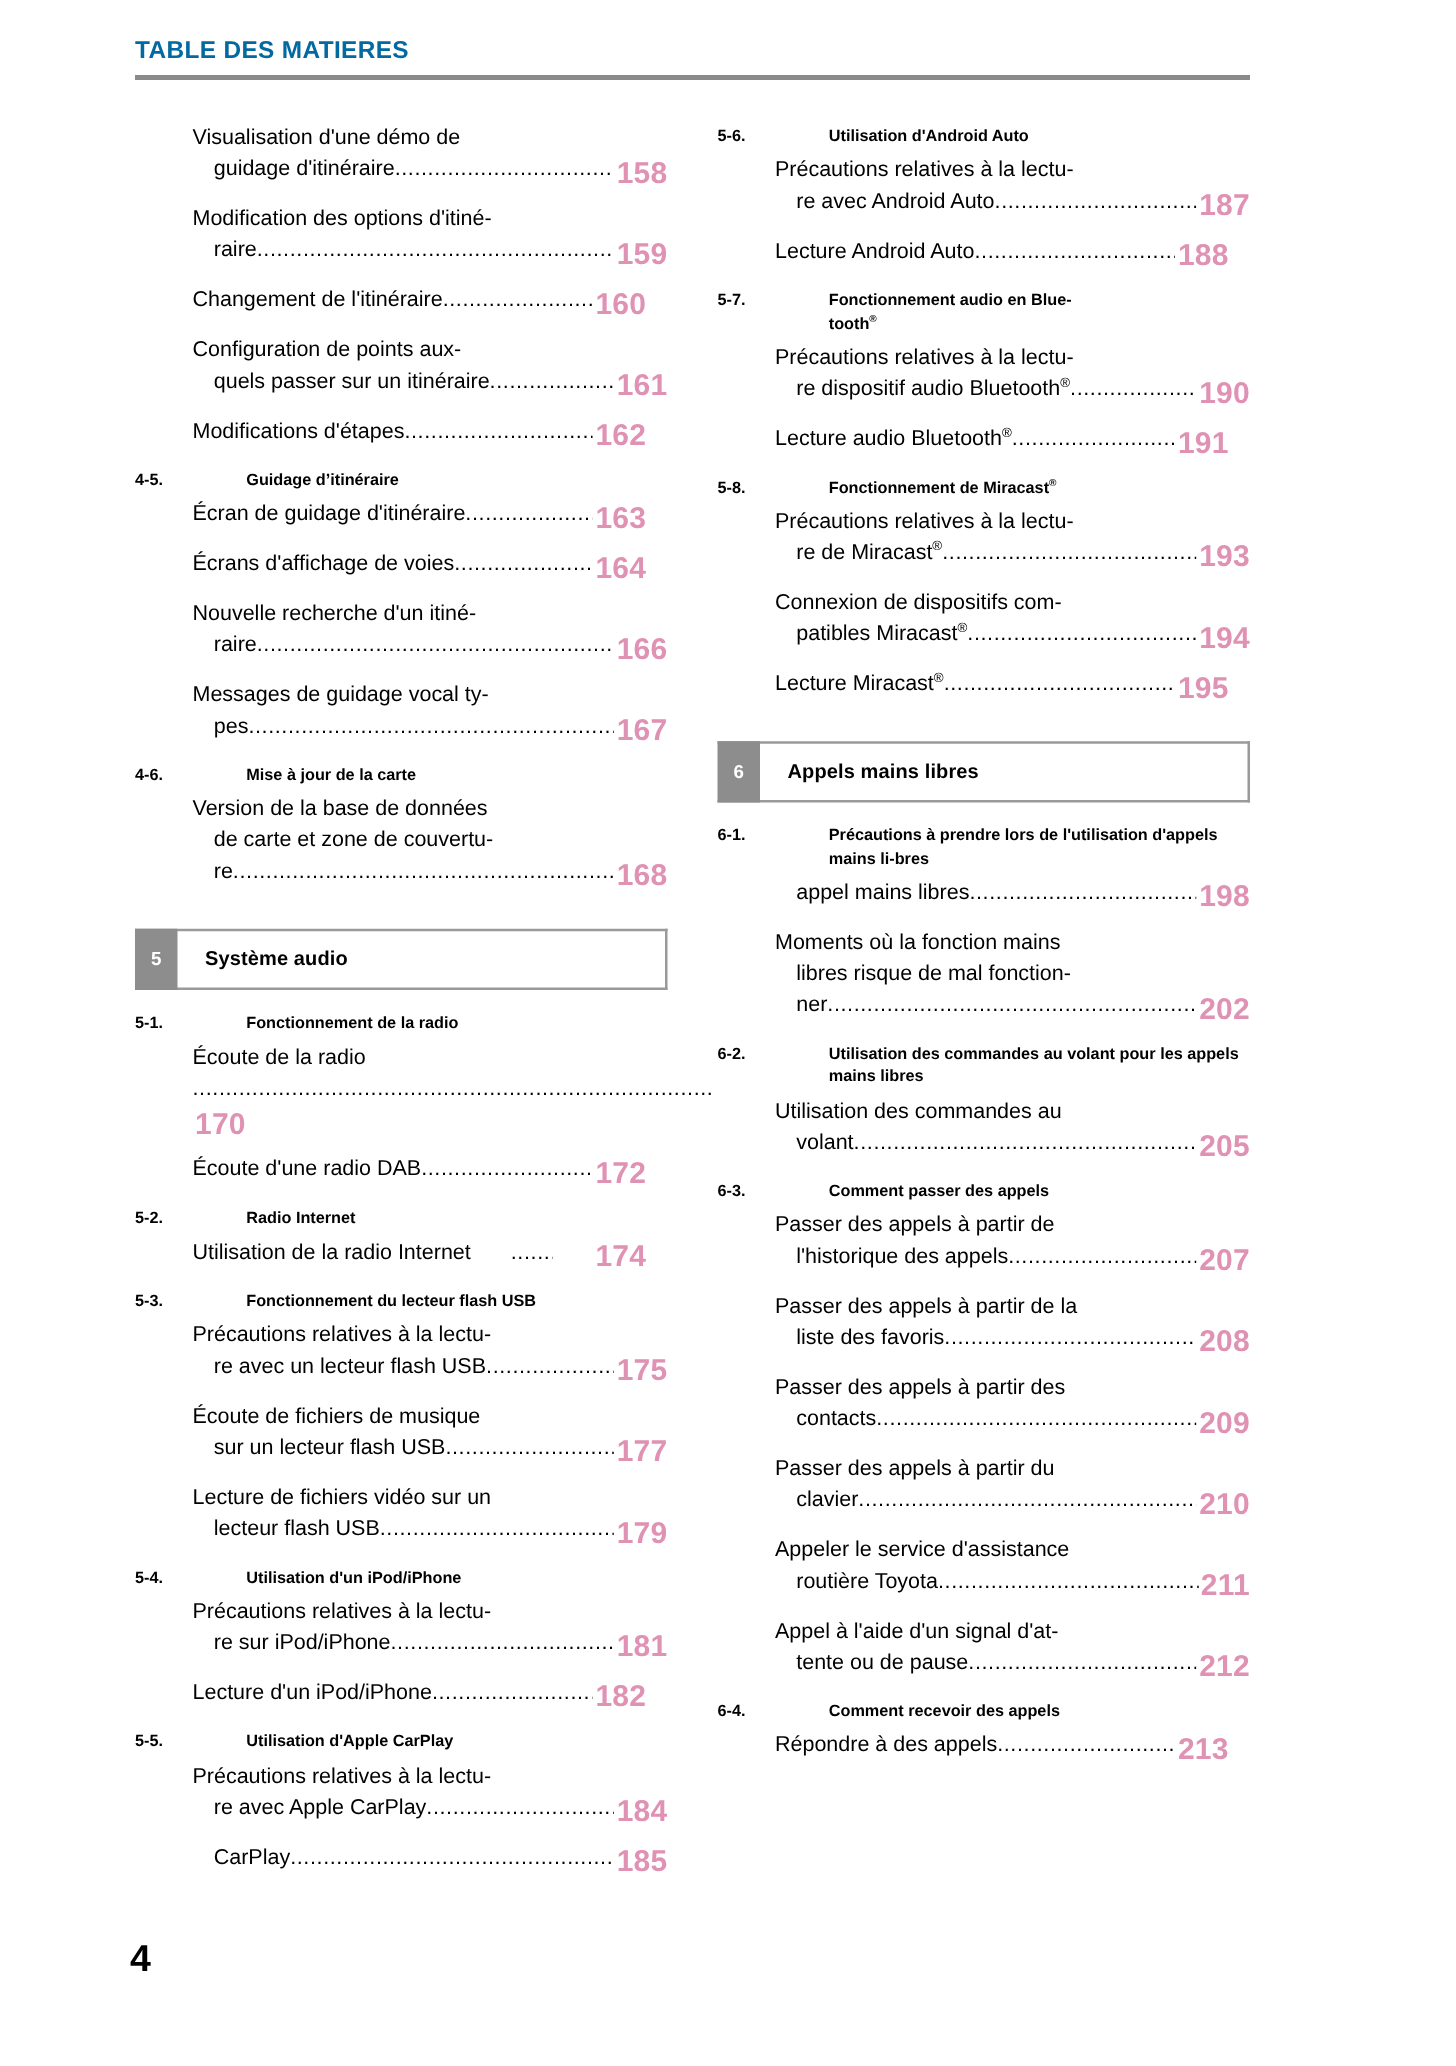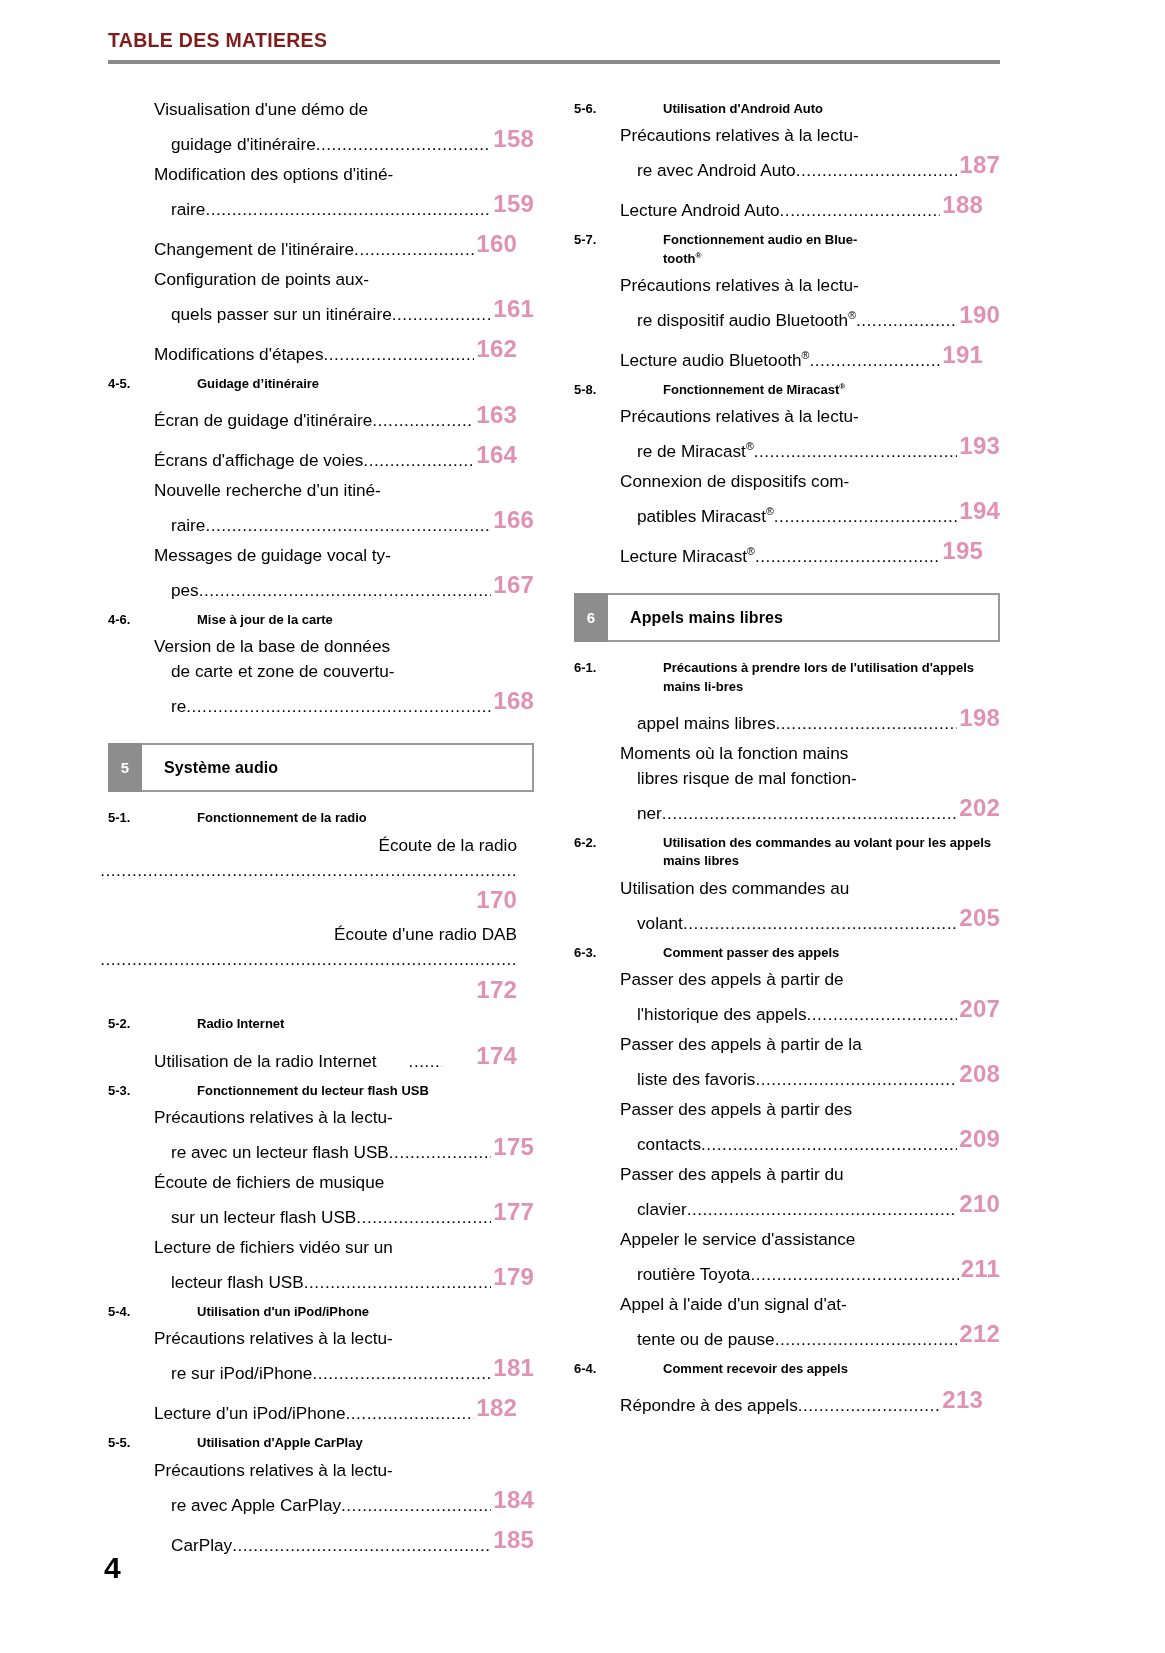--- a/index.html
+++ b/index.html
@@ -25,21 +25,21 @@
   .header {
     position: absolute;
     left: 108px;
     top: 30px;
     width: 892px;
   }
   .header-title {
     font-size: 19.5px;
     font-weight: bold;
     letter-spacing: 0.3px;
-    color: #7f1d1d;
+    color: #0369a1;
     line-height: 1.1;
   }
   .header-rule {
     margin-top: 9px;
     height: 4px;
     background: #8a8a8a;
     width: 892px;
   }
 
   
@@ -124,21 +124,21 @@
     padding-left: 17px;
   }
   .entry-line {
     display: block;
     position: relative;
   }
   .entry-line.first { padding-left: 0; margin-left: -17px; }
 
   .leader-row {
     display: flex;
-    align-items: flex-end;
+    align-items: flex-start;
     width: 100%;
   }
   .leader-text {
     flex: 0 0 auto;
     white-space: pre;
   }
   .leader-dots {
     flex: 1 1 auto;
     overflow: hidden;
     white-space: nowrap;
@@ -301,21 +301,21 @@
           <div class="entry-inner">
             <div class="leader-row" style="margin-left: -17px; flex-direction: column;">
               <span class="leader-text">Écoute de la radio</span>
               <span class="leader-dots">...............................................................................</span>
               <span class="page-num">170</span>
             </div>
           </div>
         </div>
         <div class="entry">
           <div class="entry-inner">
-            <div class="leader-row" style="margin-left: -17px; flex-direction: column;">
+            <div class="leader-row" style="margin-left: -17px;">
               <span class="leader-text">Écoute d'une radio DAB</span>
               <span class="leader-dots">...............................................................................</span>
               <span class="page-num">172</span>
             </div>
           </div>
         </div>
         <div class="section">
           <span class="section-num">5-2.</span>
           <span class="section-label">Radio Internet</span>
         </div>

